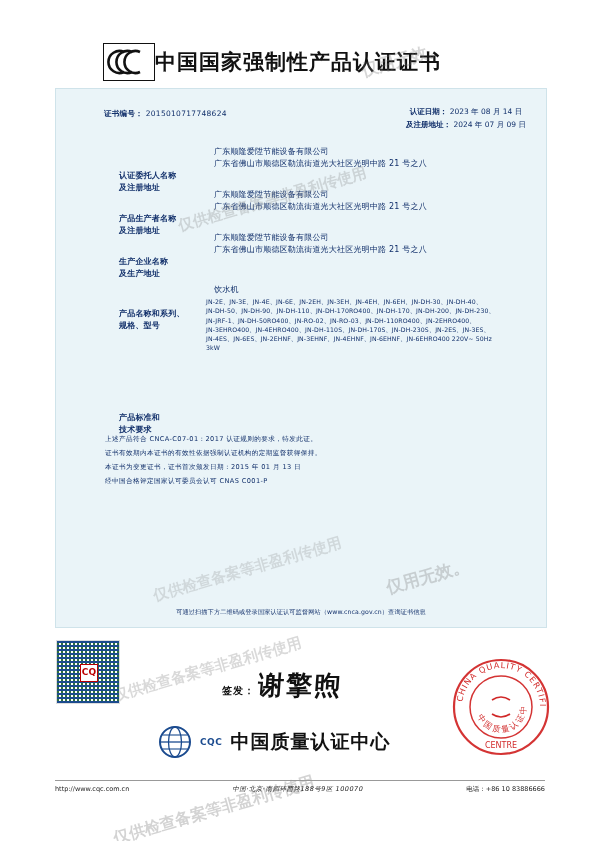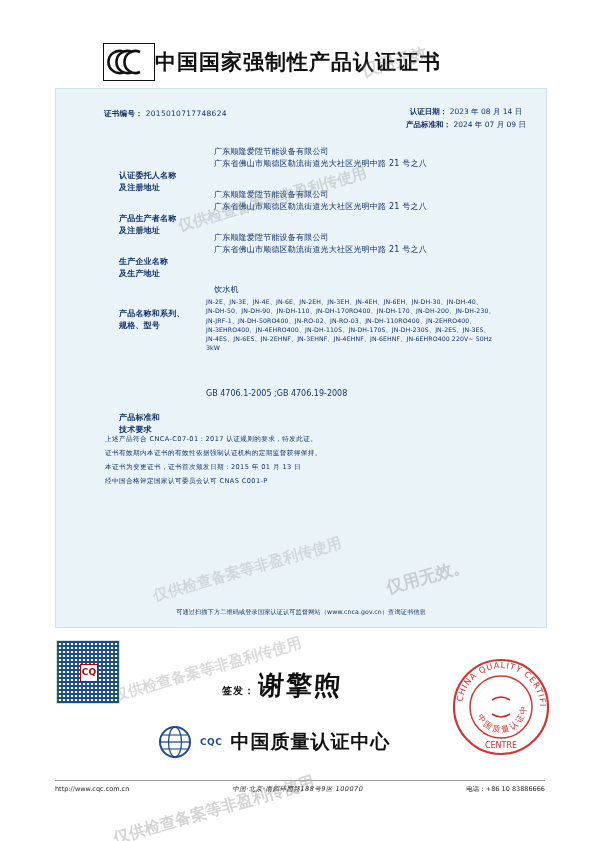--- a/index.html
+++ b/index.html
@@ -171,21 +171,21 @@
         <span class="lbl">证书编号：</span>
         <span>2015010717748624</span>
       </div>
 
       <div class="dates">
         <div>
           <span class="lbl">认证日期：</span>
           <span>2023 年 08 月 14 日</span>
         </div>
         <div>
-          <span class="lbl">产品标准和：</span>
+          <span class="lbl">及注册地址：</span>
           <span>2024 年 07 月 09 日</span>
         </div>
       </div>
 
       <div class="row" style="top:57px;">
         <div class="label">
           <span>认证委托人名称</span>
           <span class="l2">及注册地址</span>
         </div>
         <div class="value">
@@ -229,21 +229,20 @@
 JN-3EHRO400、JN-4EHRO400、JN-DH-110S、JN-DH-170S、JN-DH-230S、JN-2ES、JN-3ES、
 JN-4ES、JN-6ES、JN-2EHNF、JN-3EHNF、JN-4EHNF、JN-6EHNF、JN-6EHRO400 220V~ 50Hz
 3kW</div>
 
       <div class="row" style="top:299px;">
         <div class="label">
           <span>产品标准和</span>
           <span class="l2">技术要求</span>
         </div>
       </div>
-      <div class="standards" style="top:299px;">GB 4706.1-2005 ;GB 4706.19-2008</div>
 
       <div class="notes" style="top:343px;">上述产品符合 CNCA-C07-01：2017 认证规则的要求，特发此证。
 证书有效期内本证书的有效性依据强制认证机构的定期监督获得保持。
 本证书为变更证书，证书首次颁发日期：2015 年 01 月 13 日
 经中国合格评定国家认可委员会认可 CNAS C001-P</div>
 
       <div class="verify">可通过扫描下方二维码或登录国家认证认可监督网站（www.cnca.gov.cn）查询证书信息</div>
     </div>
   </div>
 

